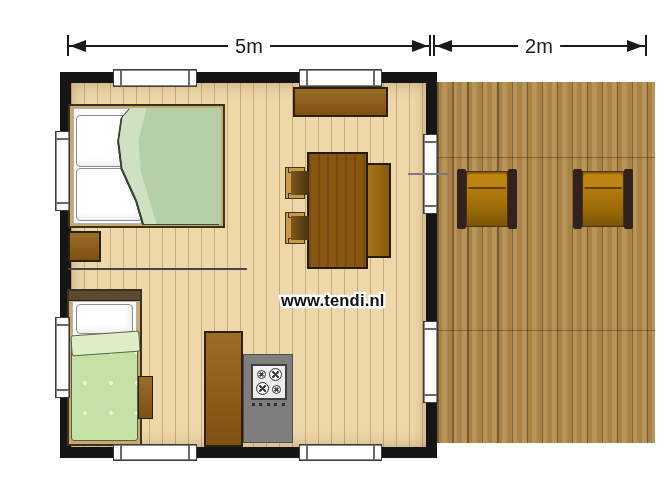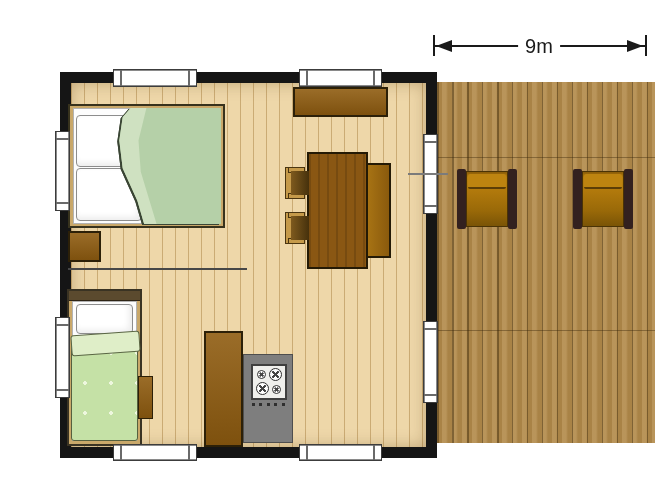--- a/index.html
+++ b/index.html
@@ -111,28 +111,36 @@
   
   .watermark{position:absolute;left:281px;top:291px;font-size:16.5px;font-weight:bold;color:#111;
              -webkit-text-stroke:4.5px #fff;paint-order:stroke fill;letter-spacing:.2px;
              text-shadow:-1px -1px 0 #fff,1px -1px 0 #fff,-1px 1px 0 #fff,1px 1px 0 #fff;}
 </style>
 </head>
 <body>
 
 <div class="plan">
 
+  <div class="dim" style="left:60px;top:34px;width:376px;height:26px;">
+    <div class="dbar-v" style="left:7px;top:1px;"></div>
+    <div class="dline" style="left:8px;top:11px;width:362px;height:2px;"></div>
+    <div class="tri tri-l" style="left:10px;top:6px;"></div>
+    <div class="tri tri-r" style="left:352px;top:6px;"></div>
+    <div class="dbar-v" style="left:369px;top:1px;"></div>
+    <div class="dlabel" style="left:189px;top:12px;">5m</div>
+  </div>
 
   <div class="dim" style="left:433px;top:34px;width:215px;height:26px;">
     <div class="dbar-v" style="left:0px;top:1px;"></div>
     <div class="dline" style="left:1px;top:11px;width:212px;height:2px;"></div>
     <div class="tri tri-l" style="left:3px;top:6px;"></div>
     <div class="tri tri-r" style="left:194px;top:6px;"></div>
     <div class="dbar-v" style="left:212px;top:1px;"></div>
-    <div class="dlabel" style="left:106px;top:12px;">9m</div>
+    <div class="dlabel" style="left:106px;top:12px;">2m</div>
   </div>
 
 
   <div class="deck">
     <div class="deck-seam" style="top:75px;"></div>
     <div class="deck-seam" style="top:248px;"></div>
     <div class="deck-chair" style="left:20px;">
       <div class="dc-arm" style="left:0;"></div>
       <div class="dc-arm" style="right:0;"></div>
       <div class="dc-seat"></div>
@@ -200,14 +208,15 @@
   <div class="win win-h" style="left:113px;top:69px;width:84px;height:18px;"></div>
   <div class="win win-h" style="left:299px;top:69px;width:83px;height:18px;"></div>
   <div class="win win-h" style="left:113px;top:444px;width:84px;height:17px;"></div>
   <div class="win win-h" style="left:299px;top:444px;width:83px;height:17px;"></div>
   <div class="win win-v" style="left:55px;top:131px;width:15px;height:80px;"></div>
   <div class="win win-v" style="left:55px;top:317px;width:15px;height:81px;"></div>
   <div class="win win-v" style="left:423px;top:134px;width:15px;height:80px;"></div>
   <div class="win win-v" style="left:423px;top:321px;width:15px;height:82px;"></div>
   <div class="swing"></div>
 
+  <div class="watermark">www.tendi.nl</div>
 
 </div>
 
 </body></html>

